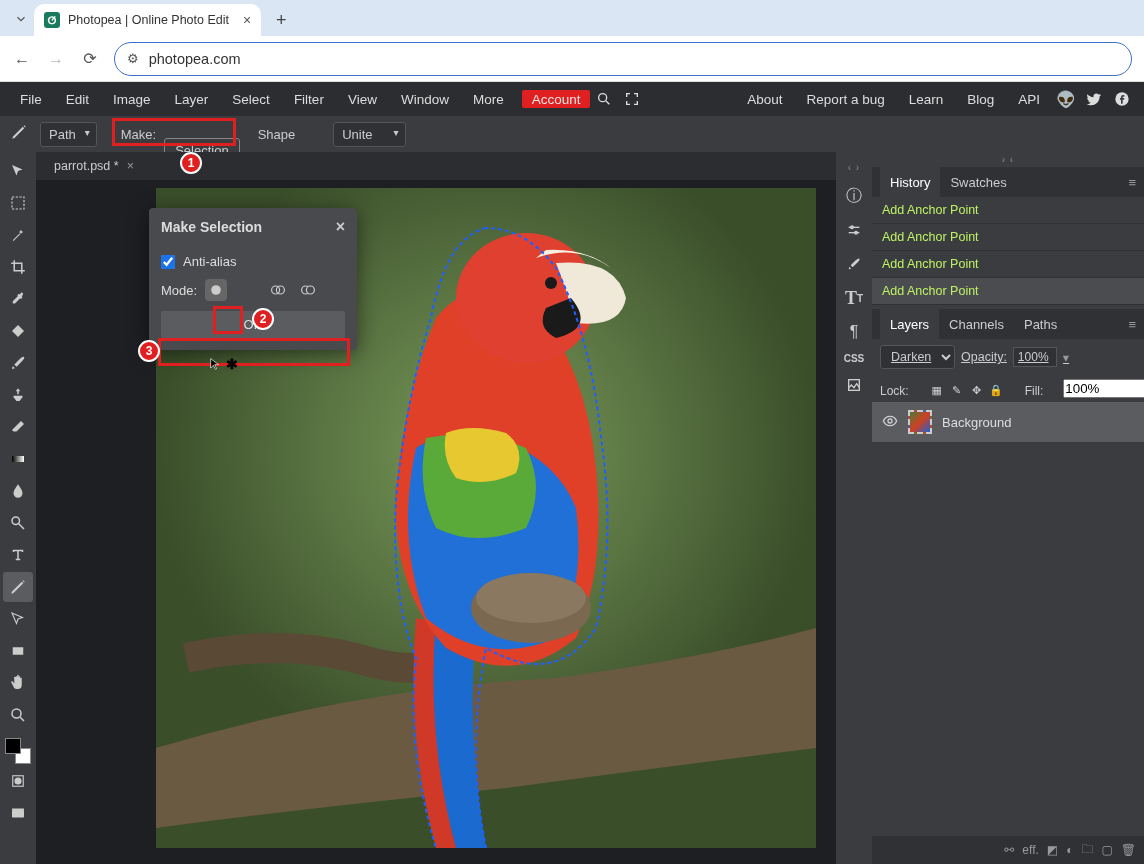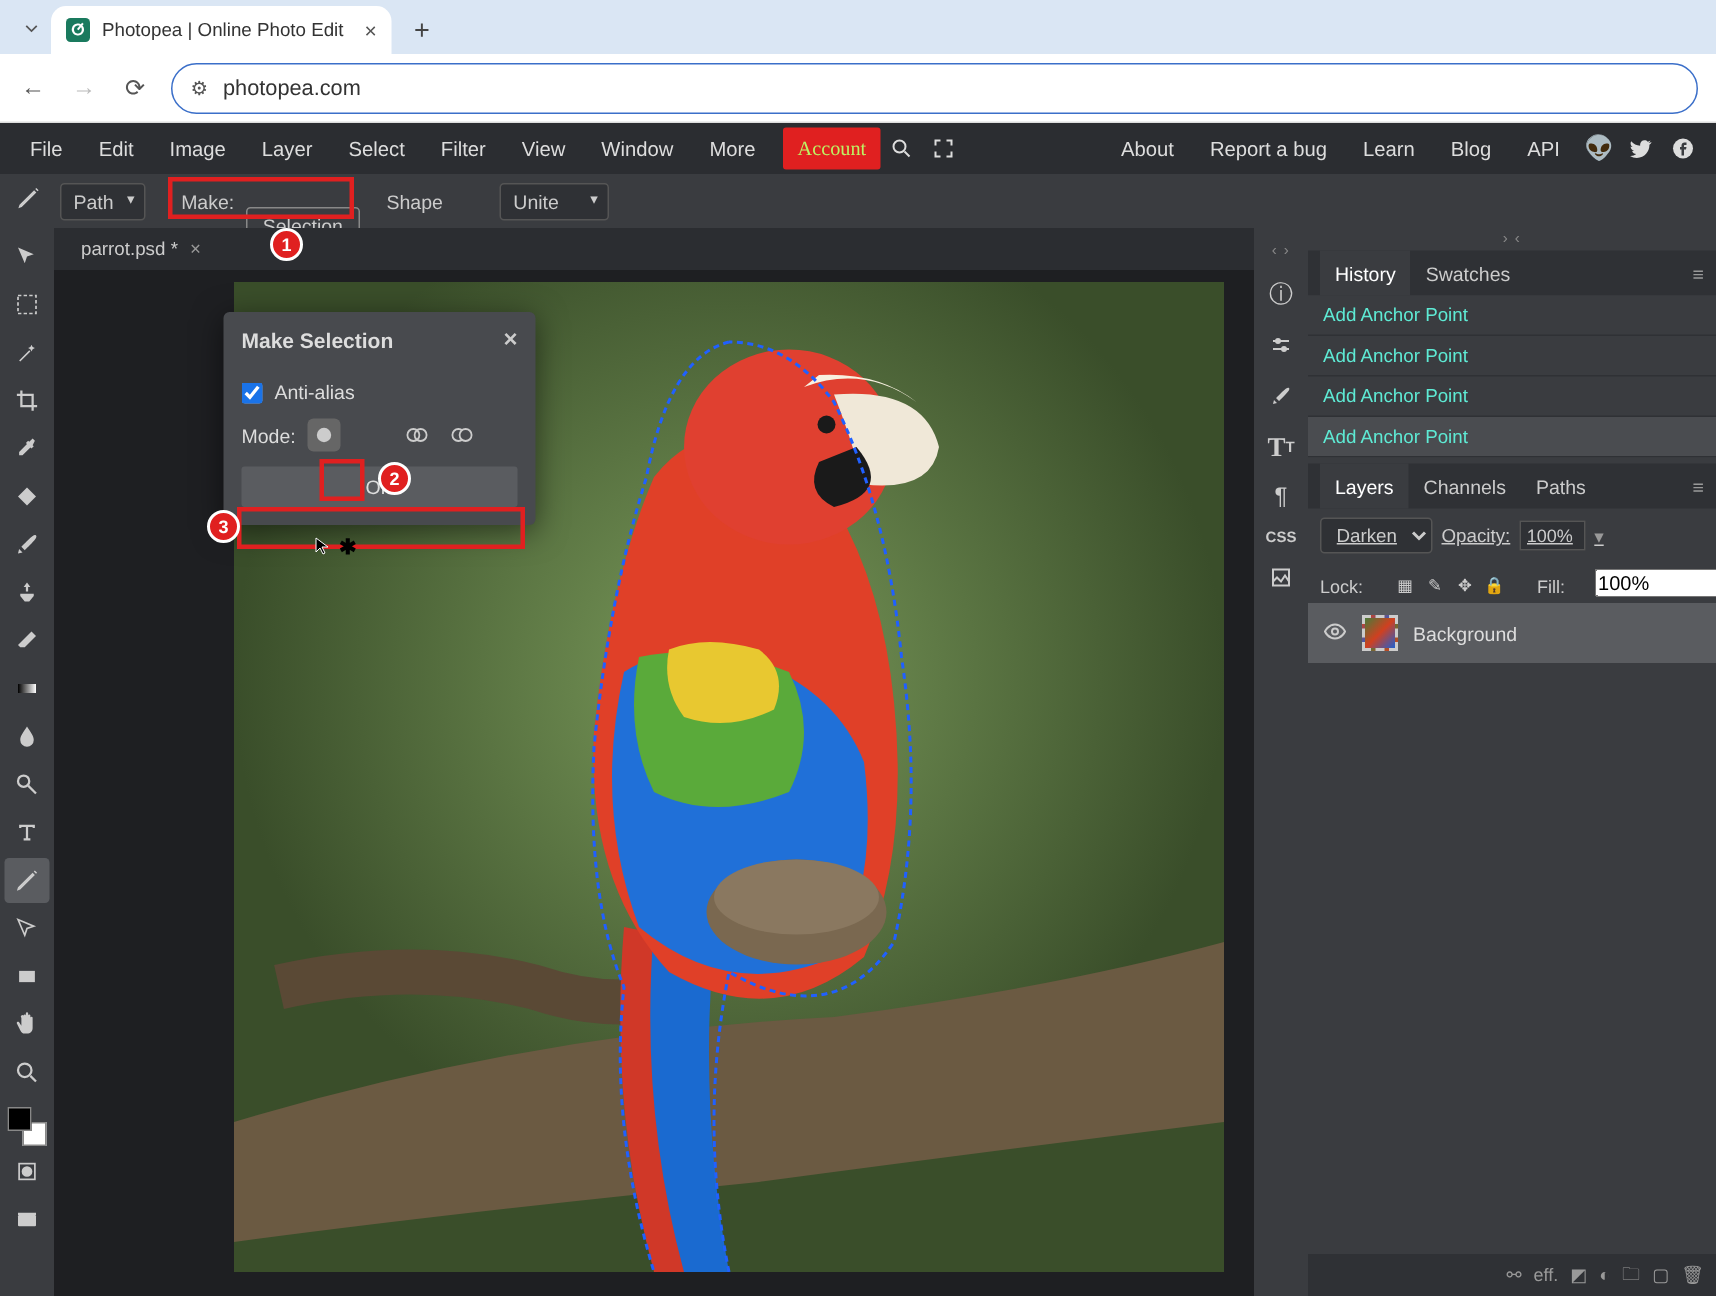--- a/index.html
+++ b/index.html
@@ -19,21 +19,21 @@
   .nav-btn.disabled { color:#bbb; }
   .url-bar { flex: 1; height: 34px; border: 1px solid #3b6fc9; border-radius: 17px; display: flex; align-items: center; padding: 0 12px; gap: 10px; }
   .url-icon { color:#555; font-size:13px;}
   .url-text { font-size: 14.5px; color: #333; }
   
   
   .app { position: absolute; top: 82px; left: 0; right: 0; bottom: 0; background: #0d1117; display:flex; flex-direction:column;}
   
   .menu-bar { height: 34px; background: #2b2d31; display: flex; align-items: center; padding: 0 8px; gap: 0; color: #ddd; font-size: 13.5px; }
   .menu-item { padding: 0 12px; height: 44px; display:flex; align-items:center; cursor:pointer;}
-  .menu-item.account { background: #e02020; color: #bef264; padding: 2px 10px; height: 28px; border-radius:2px; margin-left:6px;font-family:Liberation Serif, serif;}
+  .menu-item.account { background: #e02020; color: #e5e5e5; padding: 2px 10px; height: 18px; border-radius:2px; margin-left:6px;}
   .menu-spacer { flex: 1; }
   .menu-icon { width: 28px; height:28px; display:flex; align-items:center; justify-content:center; color:#ddd; cursor:pointer; font-size:16px;}
   
   .options-bar { height: 36px; background: #3a3c40; display: flex; align-items: center; padding: 17px 10px; gap: 8px; color: #ccc; font-size: 13px; position:relative;}
   .opt-tool-icon { width: 22px; height:22px; color:#ccc;}
   .opt-select { background: #2f3135; border: 1px solid #555; color: #ccc; padding: 4px 20px 4px 8px; border-radius: 3px; font-size:13px; position:relative; cursor:pointer;}
   .opt-select::after { content:"▾"; position:absolute; right:6px; top:4px; font-size:10px;}
   .opt-label { color:#ccc; }
   .opt-btn { padding: 4px 10px; color:#ccc; cursor:pointer; border-radius:3px;}
   .opt-btn.boxed { border:1px solid #888;margin-top:32px; }
@@ -72,21 +72,21 @@
   .right-rail { width: 36px; background:#3a3c40; display:flex; flex-direction:column; align-items:center; padding-top:8px; gap:8px;}
   .rail-icon { width:26px; height:26px; display:flex; align-items:center; justify-content:center; color:#ccc; cursor:pointer;}
   .rail-text { font-size:10px; color:#ccc; font-weight:600;}
   
   .panels { width: 272px; background:#3a3c40; display:flex; flex-direction:column;}
   .panel-header { height:30px; background:#2f3135; display:flex; align-items:center; padding:0 8px; font-size:13px; color:#ccc;}
   .panel-tab { padding:0 10px; height:100%; display:flex; align-items:center; cursor:pointer;}
   .panel-tab.active { background:#3a3c40; color:#fff;}
   .panel-menu { margin-left:auto; cursor:pointer; color:#999;}
   .history-list { background:#3a3c40;}
-  .history-item { padding:6px 10px; font-size:12.5px; color:#5eead4; border-bottom:1px solid #2f3135; cursor:pointer;}
+  .history-item { padding:6px 10px; font-size:12.5px; color:#bef264; border-bottom:1px solid #2f3135; cursor:pointer;}
   .history-item:last-child { background:#4a4c50;}
   
   .layers-controls { padding:6px 8px; display:flex; align-items:center; gap:6px; font-size:12.5px; color:#ccc; flex-wrap:wrap;text-decoration:underline;}
   .layers-controls select { background:#2f3135; color:#ccc; border:1px solid #555; padding:3px 6px; font-size:12.5px; border-radius:3px;}
   .layers-controls input { background:#2f3135; color:#ccc; border:1px solid #555; padding:2px 4px; width:44px; font-size:12px;}
   .lock-row { padding: 4px 8px; display:flex; align-items:flex-end; gap:20px; font-size:12px; color:#ccc;}
   .lock-icons { display:flex; gap:4px;}
   .lock-icons span { width:16px; height:16px; display:flex; align-items:center; justify-content:center; color:#ccc; cursor:pointer; font-size:11px;}
   .layer-row { display:flex; align-items:center; padding:8px 10px; gap:10px; background:#5a5c60; font-size:13px; color:#ddd; cursor:pointer;}
   .layer-eye { color:#ccc; cursor:pointer;}

